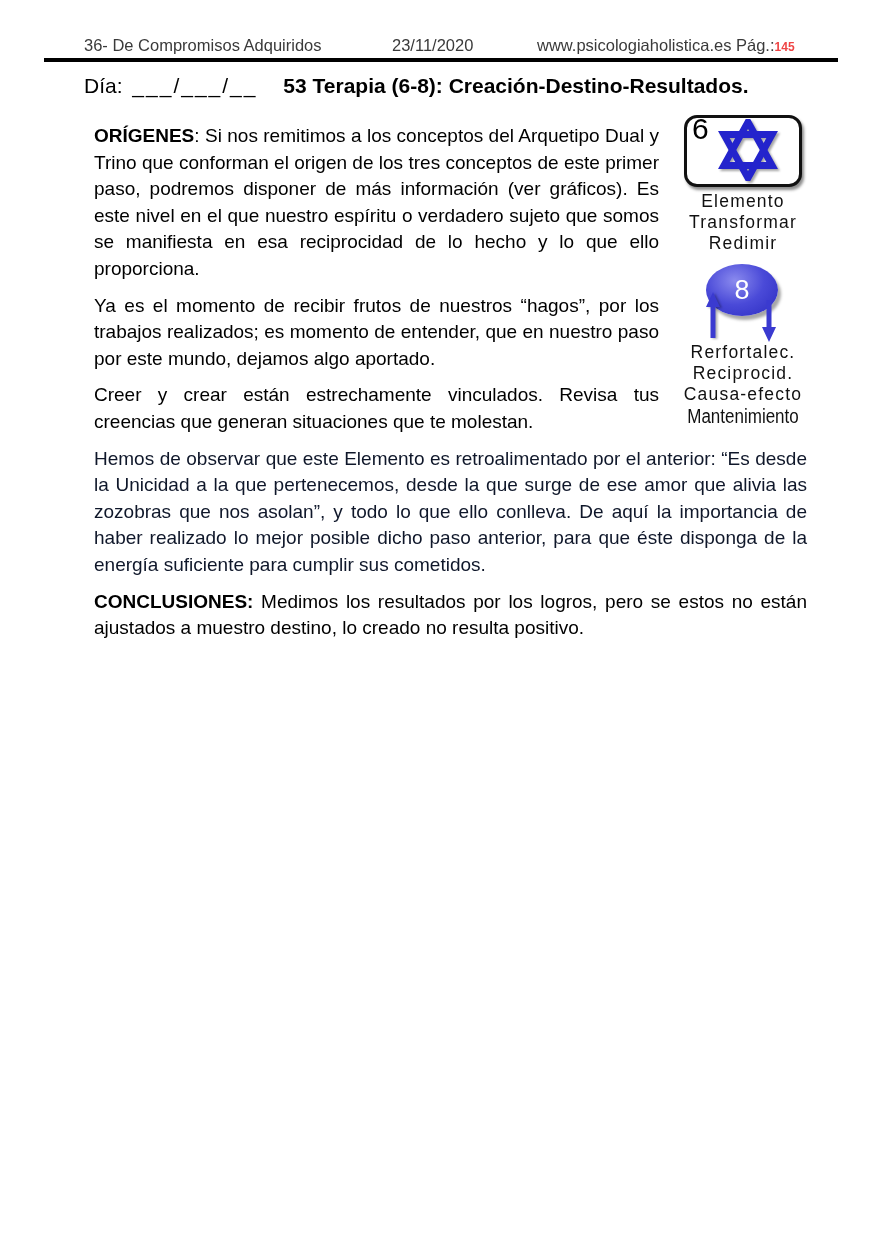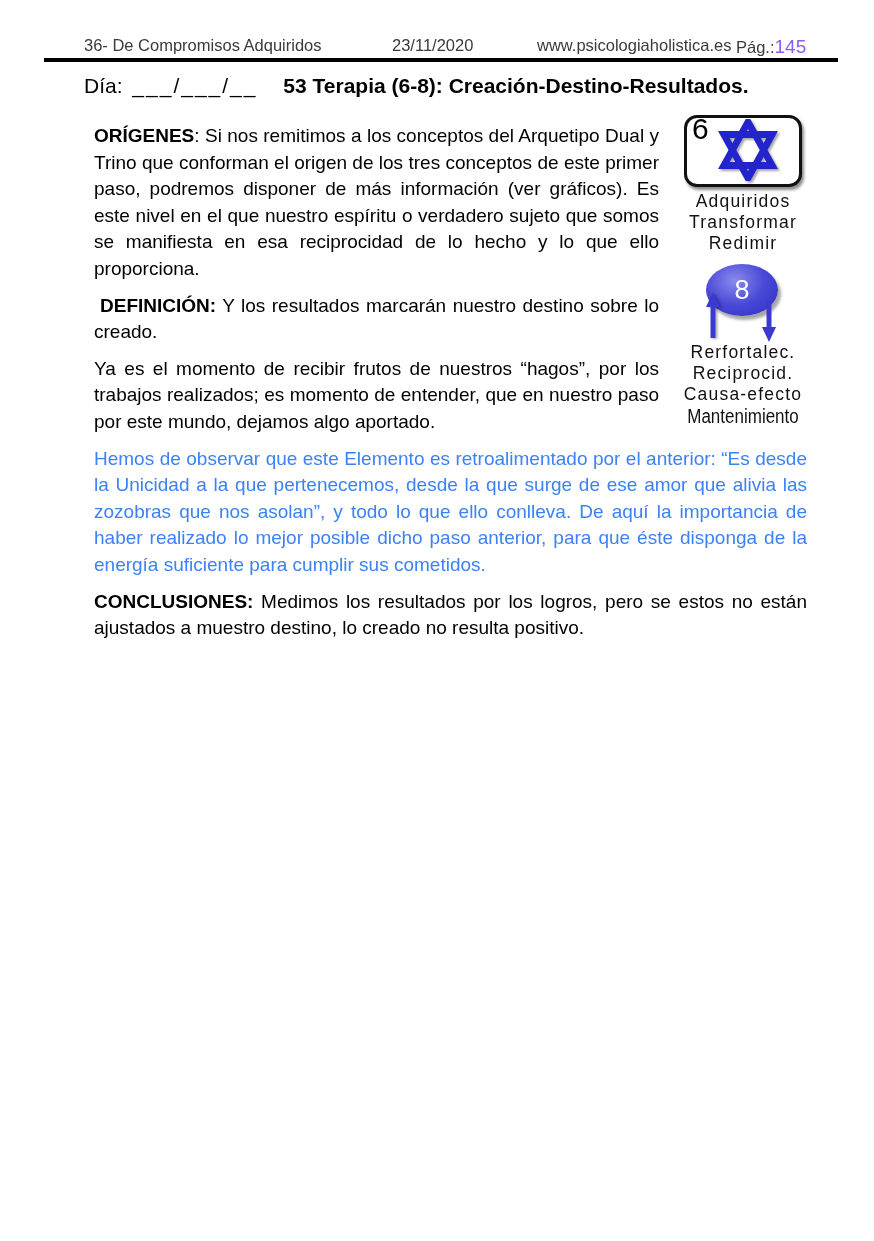--- a/index.html
+++ b/index.html
@@ -10,36 +10,36 @@
     font-family:"Liberation Sans", sans-serif;
     color:#000;
     overflow:hidden;
   }
   
   .hdr-item{position:absolute;top:36px;font-size:16.5px;color:#3a3a3a;white-space:nowrap;}
   #hdr-left{left:84px;}
   #hdr-date{left:392px;}
   #hdr-site{left:521px;margin-left:16px;}
   #hdr-page{left:736px;}
-  #hdr-page .pgnum{font-weight:normal;color:#8b5cf6;font-size:19px;}
+  #hdr-page .pgnum{font-weight:bold;color:#ef4444;font-size:12px;}
   #hdr-rule{position:absolute;top:58px;left:44px;width:794px;height:4px;background:#000;}
   
   #title-line{position:absolute;top:74px;left:84px;font-size:21px;white-space:nowrap;}
   #title-line .blanks{letter-spacing:2px;margin:8px 4px;}
   #title-line .title-bold{font-weight:bold;margin-left:16px;}
   
   #content{
     position:absolute;top:113px;left:84px;width:733px;
     font-size:19px;line-height:26.6px;text-align:justify;
   }
   #content p{margin:10px;}
   p.gap-after{margin-bottom:13px;}
   p.indent1{text-indent:6px;}
   .seclabel{font-weight:bold;}
-  .redtext{color:#3b82f6;}
+  .redtext{color:#0f172a;}
   
   #figures{
     float:right;width:148px;margin-left:10px;margin-bottom:4px;
     text-align:center;
   }
   #star-card{
     position:relative;width:112px;height:66px;margin:2px auto 4px auto;
     background:#fff;border:3px solid #111;border-radius:13px;
     box-shadow:2px 3px 3px rgba(0,0,0,0.45);
   }
@@ -85,21 +85,21 @@
   <div id="content">
 
     <div id="figures">
       <div id="star-card">
         <span class="card-num">6</span>
         <svg width="66" height="62" viewBox="0 0 64 64">
           <polygon points="32,3 7,48 57,48" fill="none" stroke="#2424CC" stroke-width="7"></polygon>
           <polygon points="32,61 7,16 57,16" fill="none" stroke="#2424CC" stroke-width="7"></polygon>
         </svg>
       </div>
-      <div class="fig-caption">Adquiridos</div>
+      <div class="fig-caption">Elemento</div>
       <div class="fig-caption">Transformar</div>
       <div class="fig-caption">Redimir</div>
 
       <div id="ellipse-wrap">
         <div id="ellipse-badge">8</div>
         <svg id="arrow-up" class="arrow" width="16" height="48" viewBox="0 0 16 48">
           <line x1="8" y1="46" x2="8" y2="12" stroke="#3A3AD0" stroke-width="5"></line>
           <polygon points="8,0 1,15 15,15" fill="#3A3AD0"></polygon>
         </svg>
         <svg id="arrow-down" class="arrow" width="16" height="44" viewBox="0 0 16 44">
@@ -108,24 +108,24 @@
         </svg>
       </div>
       <div class="fig-caption">Rerfortalec.</div>
       <div class="fig-caption">Reciprocid.</div>
       <div class="fig-caption">Causa-efecto</div>
       <div class="fig-caption narrowfont">Mantenimiento</div>
     </div>
 
     <p class="gap-after"><span class="seclabel">ORÍGENES</span><span>: Si nos remitimos a los conceptos del Arquetipo Dual y Trino que conforman el origen de los tres conceptos de este primer paso, podremos disponer de más información (ver gráficos). Es este nivel en el que nuestro espíritu o verdadero sujeto que somos se manifiesta en esa reciprocidad de lo hecho y lo que ello proporciona.</span></p>
 
-    <p class="gap-after indent1"><span class="seclabel">DEFINICIÓN:</span><span> Y los resultados marcarán nuestro destino sobre lo creado.</span></p>
 
 
     <p>Ya es el momento de recibir frutos de nuestros “hagos”, por los trabajos realizados; es momento de entender, que en nuestro paso por este mundo, dejamos algo aportado.</p>
 
+    <p>Creer y crear están estrechamente vinculados. Revisa tus creencias que generan situaciones que te molestan.</p>
 
     <p class="redtext gap-after">Hemos de observar que este Elemento es retroalimentado por el anterior: “Es desde la Unicidad a la que pertenecemos, desde la que surge de ese amor que alivia las zozobras que nos asolan”, y todo lo que ello conlleva. De aquí la importancia de haber realizado lo mejor posible dicho paso anterior, para que éste disponga de la energía suficiente para cumplir sus cometidos.</p>
 
     <p><span class="seclabel">CONCLUSIONES:</span><span> Medimos los resultados por los logros, pero se estos no están ajustados a muestro destino, lo creado no resulta positivo.</span></p>
 
   </div>
 </div>
 
 </body></html>

